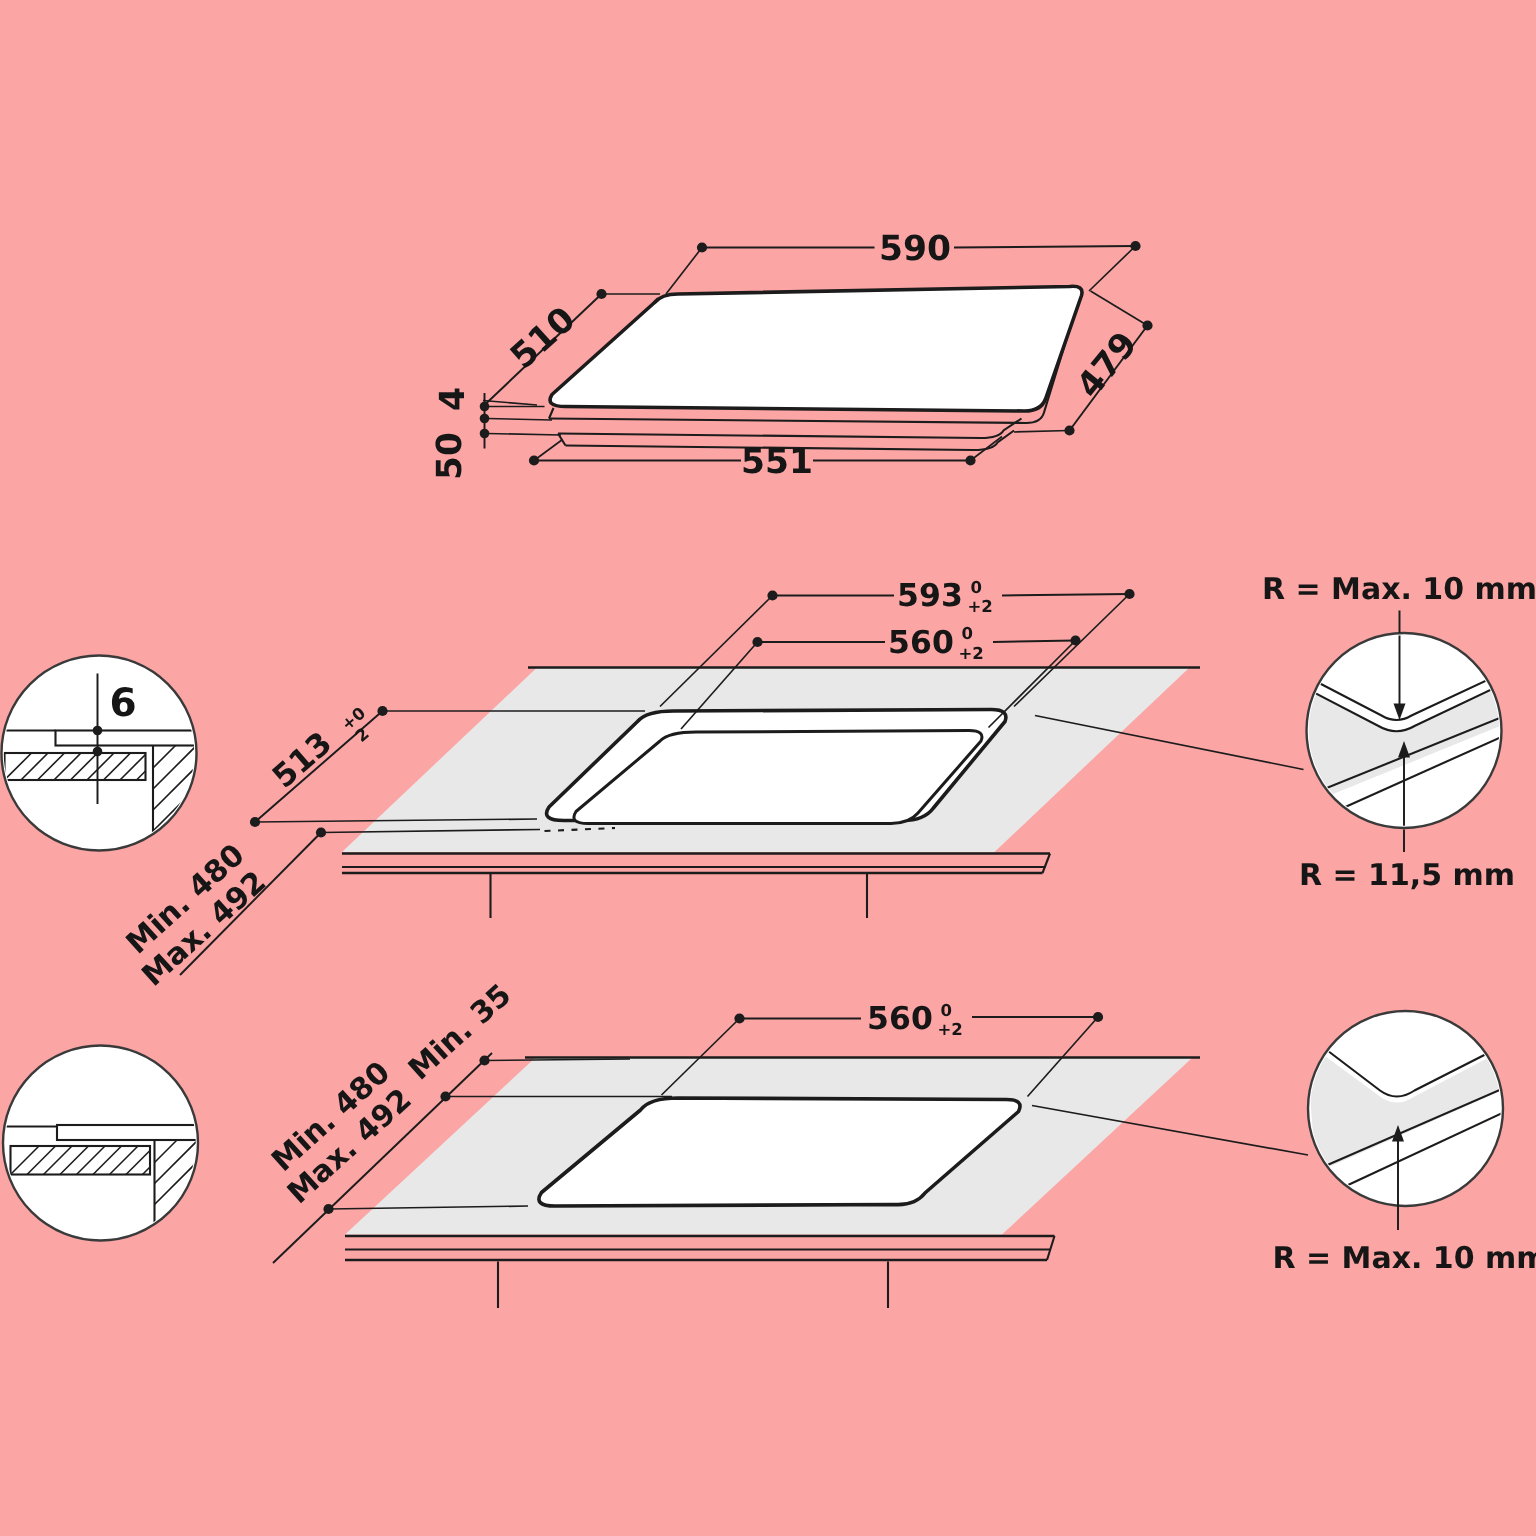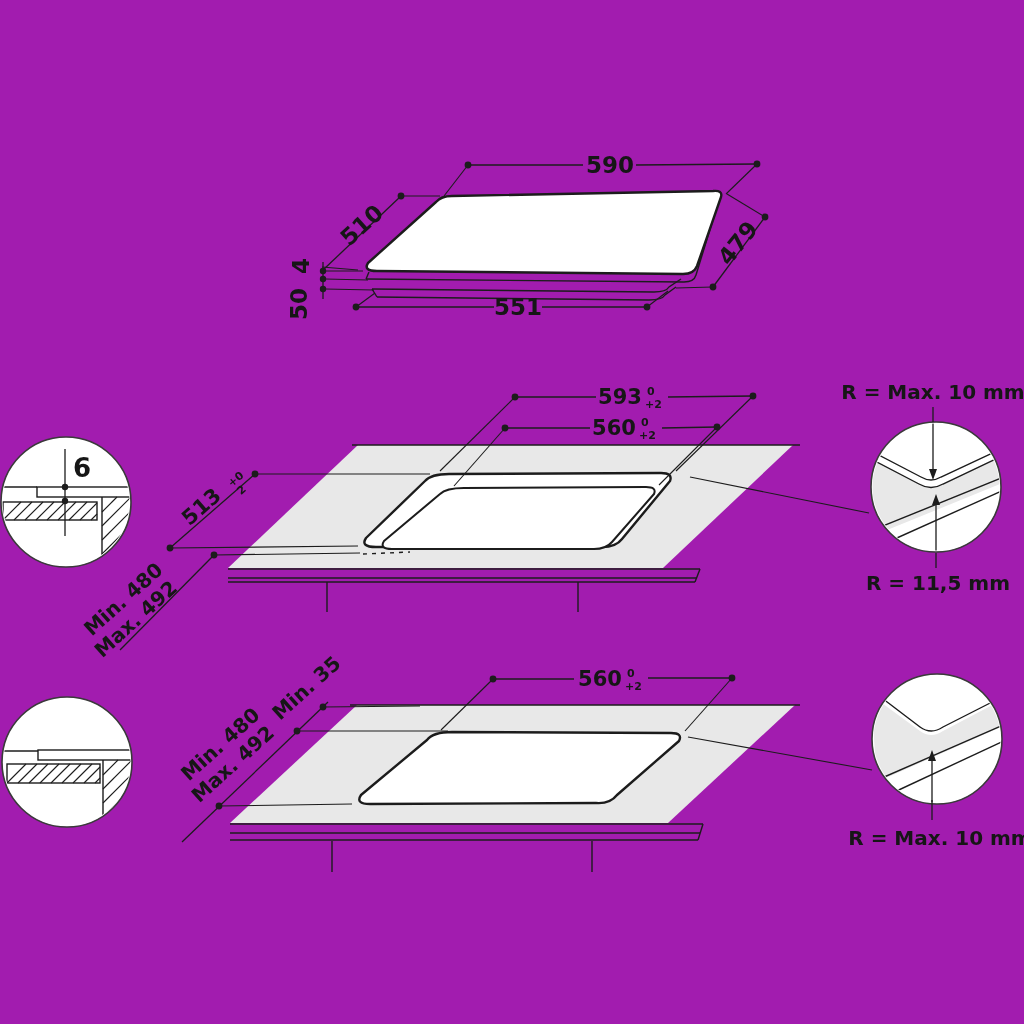--- a/index.html
+++ b/index.html
@@ -1,16 +1,16 @@
 <!DOCTYPE html>
 <html><head>
 <meta charset="utf-8">
 <style>
   html,body{margin:0;padding:0;background:#ffffff;}
-  .page{width:1024px;height:1024px;background:#a21caf;position:relative;overflow:hidden;
+  .page{width:1024px;height:1024px;background:#fca5a5;position:relative;overflow:hidden;
         font-family:"DejaVu Sans","Liberation Sans",sans-serif;}
   svg{display:block;}
   text{fill:#161616;font-weight:bold;font-family:"DejaVu Sans","Liberation Sans",sans-serif;}
   .dim-line{stroke:#1c1c1c;stroke-width:1.3;fill:none;}
   .ext-line{stroke:#1c1c1c;stroke-width:1.1;fill:none;}
   .outline{stroke:#1c1c1c;stroke-width:2.4;fill:#ffffff;stroke-linejoin:round;}
   .outline2{stroke:#1c1c1c;stroke-width:2.0;fill:#ffffff;stroke-linejoin:round;}
   .thin{stroke:#1c1c1c;stroke-width:1.4;fill:none;}
   .slab-edge{stroke:#1c1c1c;stroke-width:1.6;fill:none;}
   .circle-out{stroke:#3a3a3a;stroke-width:1.6;fill:#ffffff;}

